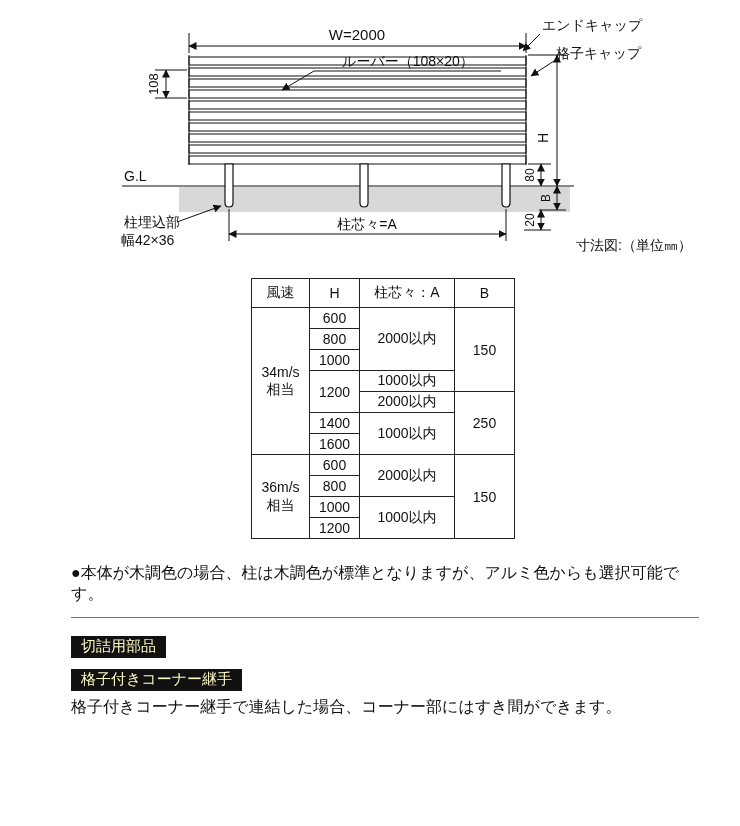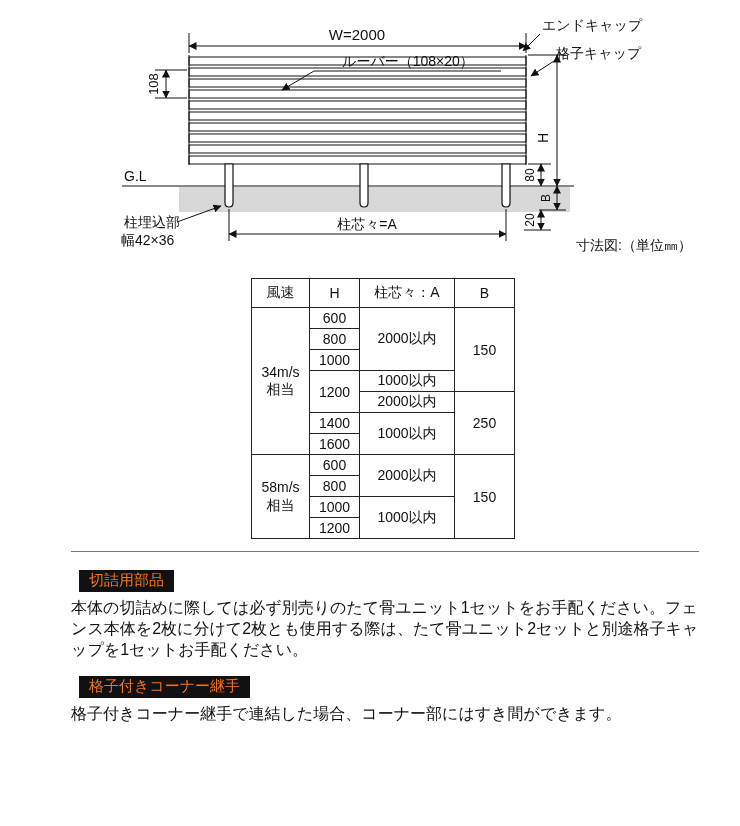--- a/index.html
+++ b/index.html
@@ -39,22 +39,22 @@
   .wind-cell{white-space:pre-line;line-height:1.25;}
 
   .bullet-note{
     margin:24px 55px 0 57px;font-size:16px;line-height:1.3;
   }
   .divider{
     border:0;border-top:1px solid #777;margin:12px 55px 10px 57px;
   }
   .sections{margin:0 55px 0 57px;}
   .black-heading{
-    display:inline-block;background:#111;color:#f97316;
-    padding:1px 10px 2px 10px;font-size:15px;margin:8px 0 3px 8px;
+    display:inline-block;background:#111;color:#fef9c3;
+    padding:1px 10px 2px 10px;font-size:15px;margin:8px 0 3px 0;
   }
   .body-text{
     font-size:16px;line-height:1.32;margin:2px 0 8px 0;
   }
 </style>
 </head>
 <body>
 
 <div class="page">
 
@@ -201,48 +201,48 @@
         <td rowspan="3">250</td>
       </tr>
       <tr>
         <td>1400</td>
         <td rowspan="2">1000以内</td>
       </tr>
       <tr>
         <td>1600</td>
       </tr>
       <tr>
-        <td rowspan="4" class="wind-cell">58m/s
+        <td rowspan="4" class="wind-cell">36m/s
 相当</td>
         <td>600</td>
         <td rowspan="2">2000以内</td>
         <td rowspan="4">150</td>
       </tr>
       <tr>
         <td>800</td>
       </tr>
       <tr>
         <td>1000</td>
         <td rowspan="2">1000以内</td>
       </tr>
       <tr>
         <td>1200</td>
       </tr>
     </tbody>
       </table>
   </div>
 
   
+  <p class="bullet-note">●本体が木調色の場合、柱は木調色が標準となりますが、アルミ色からも選択可能です。</p>
 
   <hr class="divider">
 
   <div class="sections">
     <section>
       <div class="black-heading">切詰用部品</div>
-      <p class="body-text">本体の切詰めに際しては必ず別売りのたて骨ユニット1セットをお手配ください。フェンス本体を2枚に分けて2枚とも使用する際は、たて骨ユニット2セットと別途格子キャップを1セットお手配ください。</p>
     </section>
     <section>
       <div class="black-heading">格子付きコーナー継手</div>
       <p class="body-text">格子付きコーナー継手で連結した場合、コーナー部にはすき間ができます。</p>
     </section>
     <section>
       
       
     </section>
   </div>

